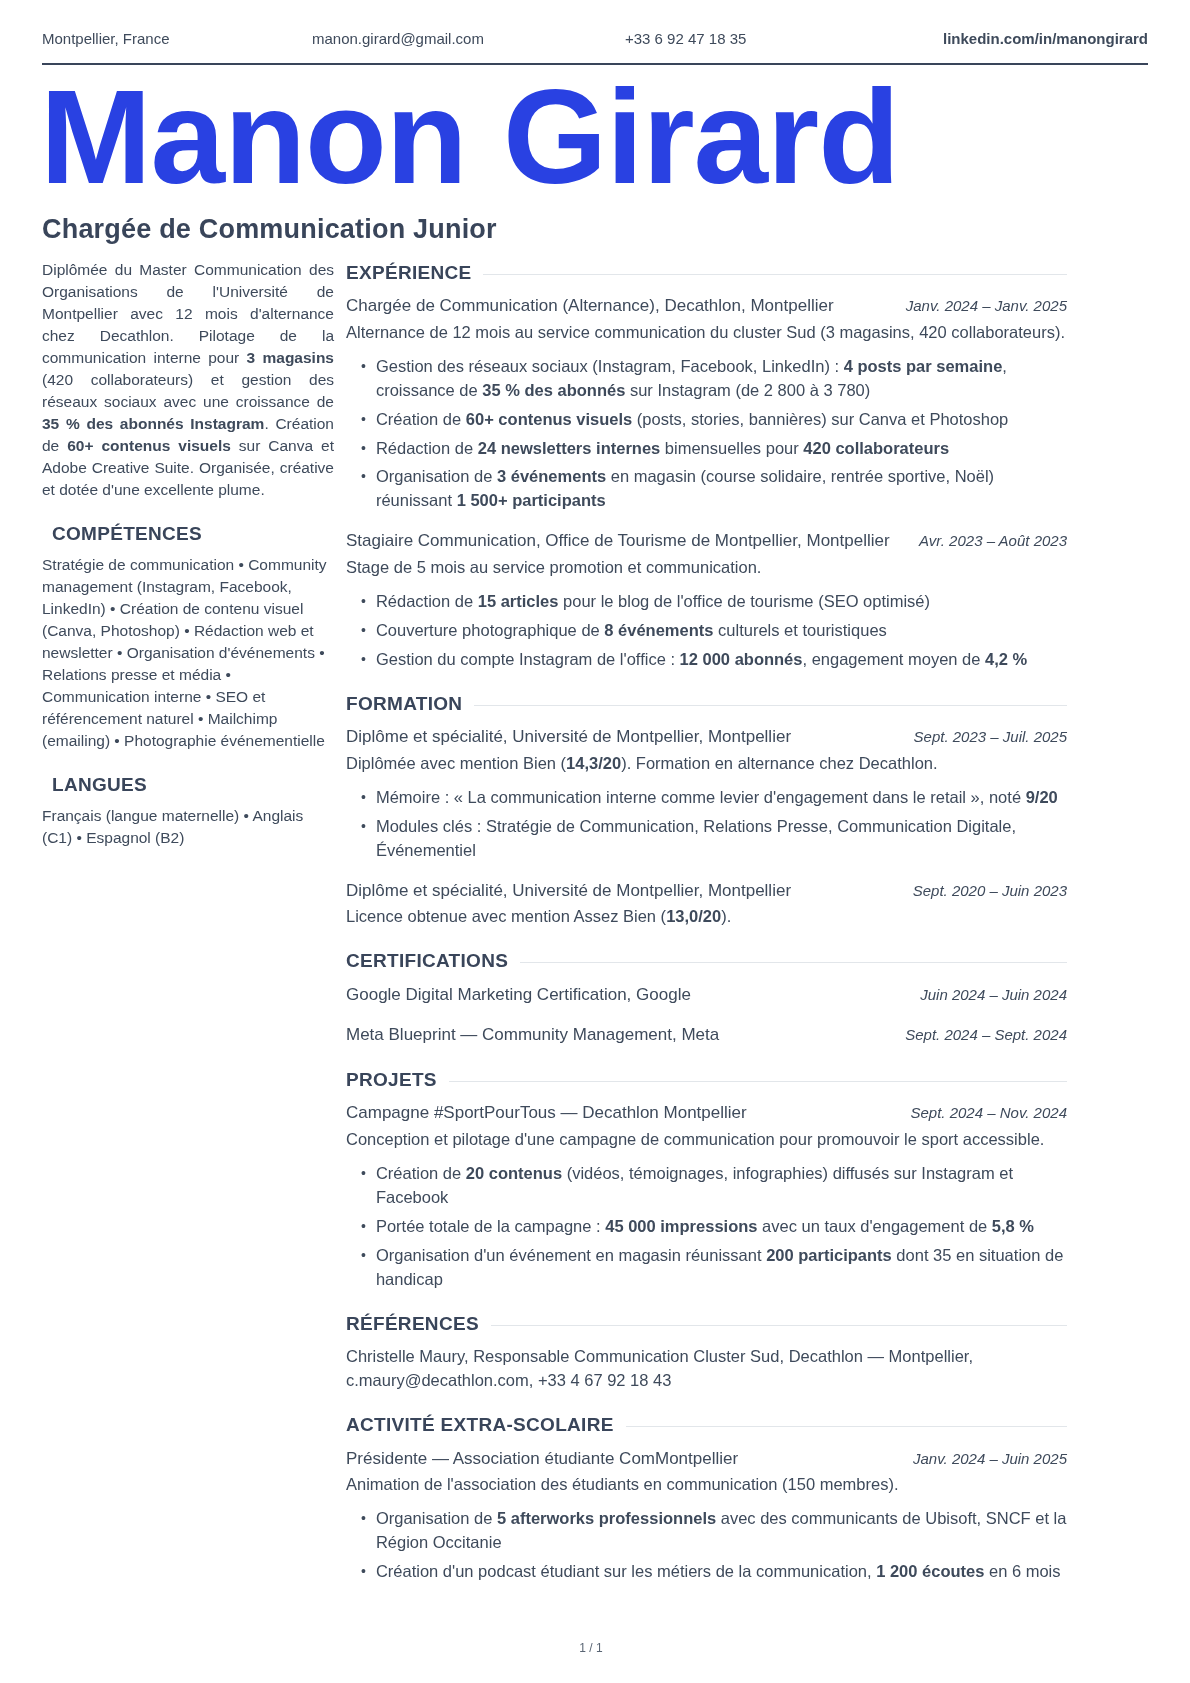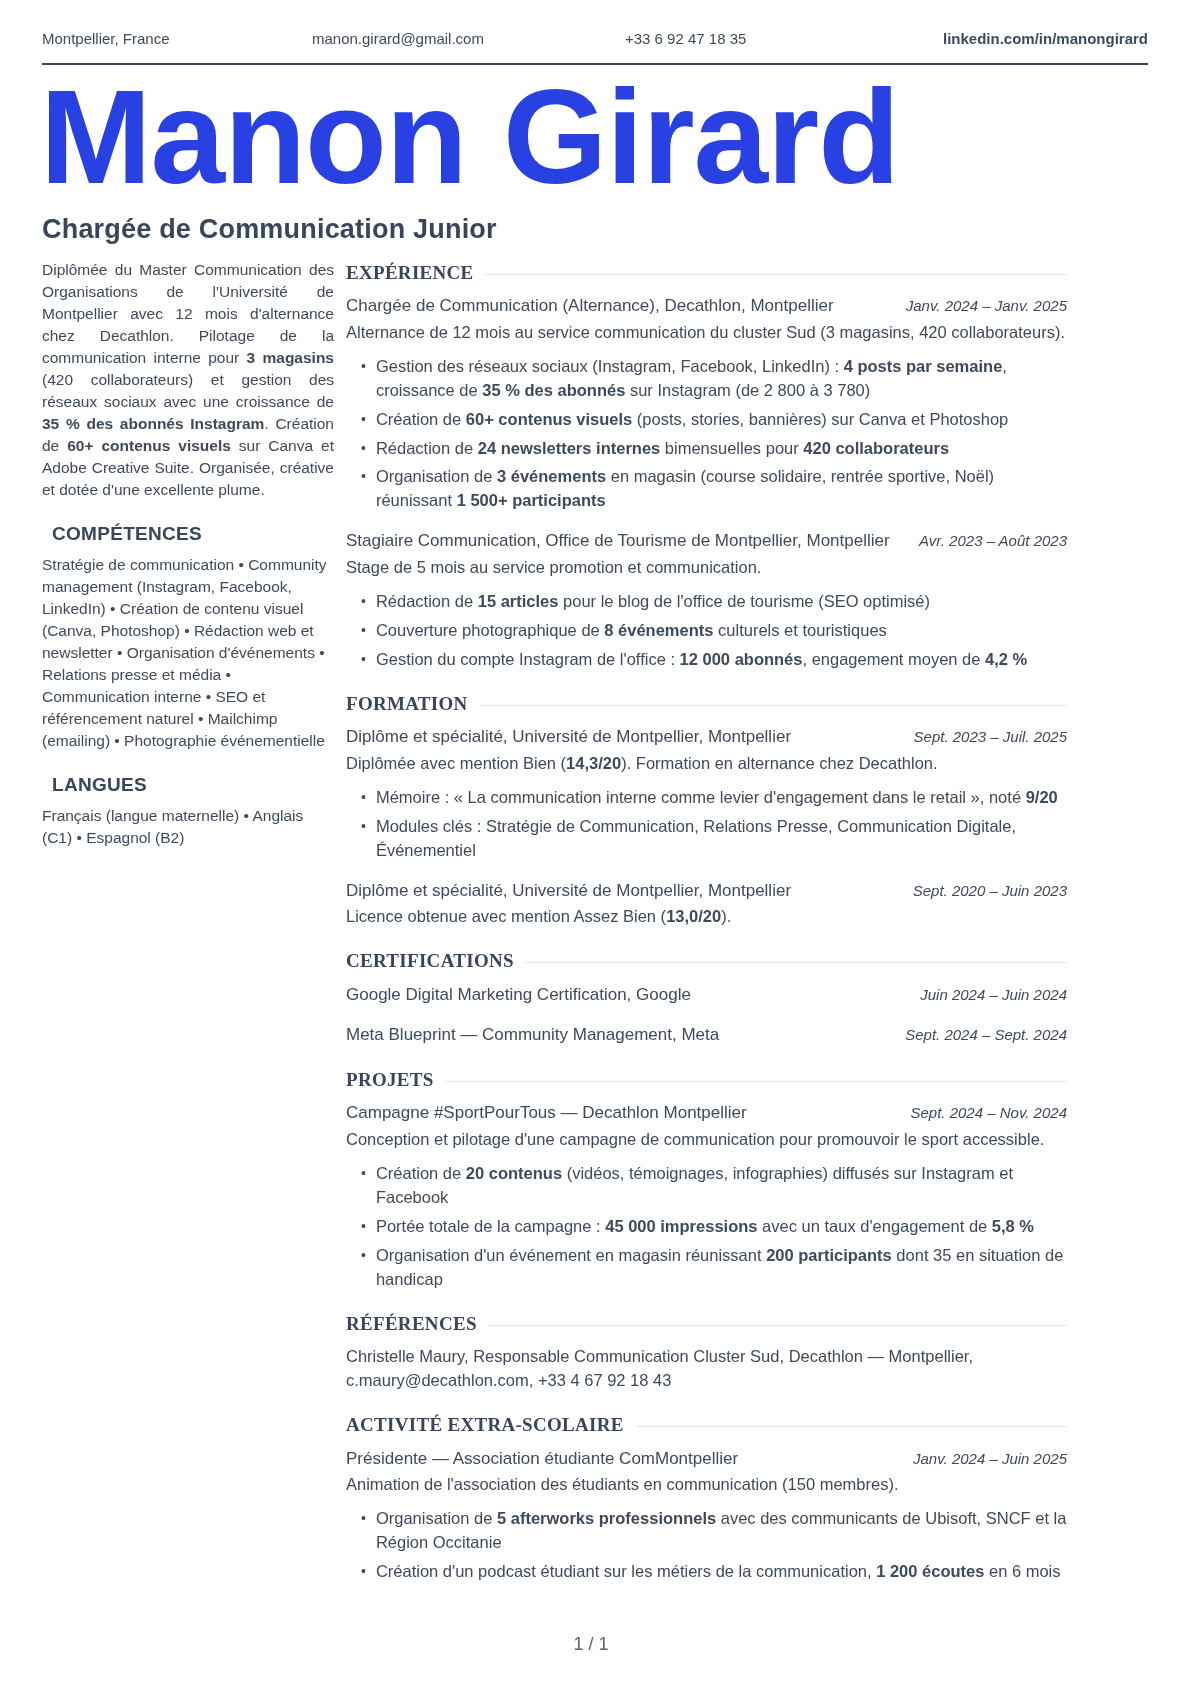--- a/index.html
+++ b/index.html
@@ -44,40 +44,40 @@
     margin-top:14px;padding:0 123px 0 42px;
   }
   .col-left{width:292px;flex:0 0 292px;font-size:15.5px;line-height:1.42;}
   .col-left p.justified{text-align:justify;hyphens:auto;-webkit-hyphens:auto;}
   .side-heading{
     font-size:19px;font-weight:700;color:var(--heading);
     letter-spacing:.3px;margin:20px 0 6px 10px;
   }
   .col-right{flex:1;min-width:0;font-size:16.5px;line-height:1.45;}
   
-  .sec-head{display:flex;align-items:center;margin:18px 0 8px 0;font-family:Liberation Serif, serif;}
+  .sec-head{display:flex;align-items:center;margin:18px 0 8px 0;}
   .sec-head.first{margin-top:0;}
   .sec-title{font-size:19px;font-weight:700;color:var(--heading);letter-spacing:.3px;white-space:nowrap;}
   .sec-rule{flex:1;border-bottom:1px solid var(--rule);margin-left:12px;transform:translateY(2px);}
   
   .entry{margin-bottom:16px;}
   .entry:last-child{margin-bottom:0;}
   .entry-head{display:flex;justify-content:space-between;align-items:baseline;gap:0;}
   .entry-title{font-size:17px;color:var(--text);}
   .entry-dates{font-size:15px;font-style:italic;white-space:nowrap;color:var(--text);}
   .entry-sub{margin-top:2px;}
   ul.bullets{list-style:none;margin:10px 0 0 0;padding-left:15px;}
   ul.bullets li{display:flex;gap:10px;margin-bottom:5px;}
   ul.bullets .dot{flex:0 0 auto;font-size:14px;line-height:1.7;}
   b{font-weight:700;color:inherit;}
   .ref-text{margin-top:2px;}
   
   .footer{
     position:absolute;left:0;right:8px;bottom:28px;
-    text-align:center;font-size:18px;color:#5a6574;
+    text-align:center;font-size:12px;color:#5a6574;
   }
 </style>
 </head>
 <body>
 
 <div class="page">
 
   <div class="contacts">
     <span>Montpellier, France</span>
     <span>manon.girard@gmail.com</span>

